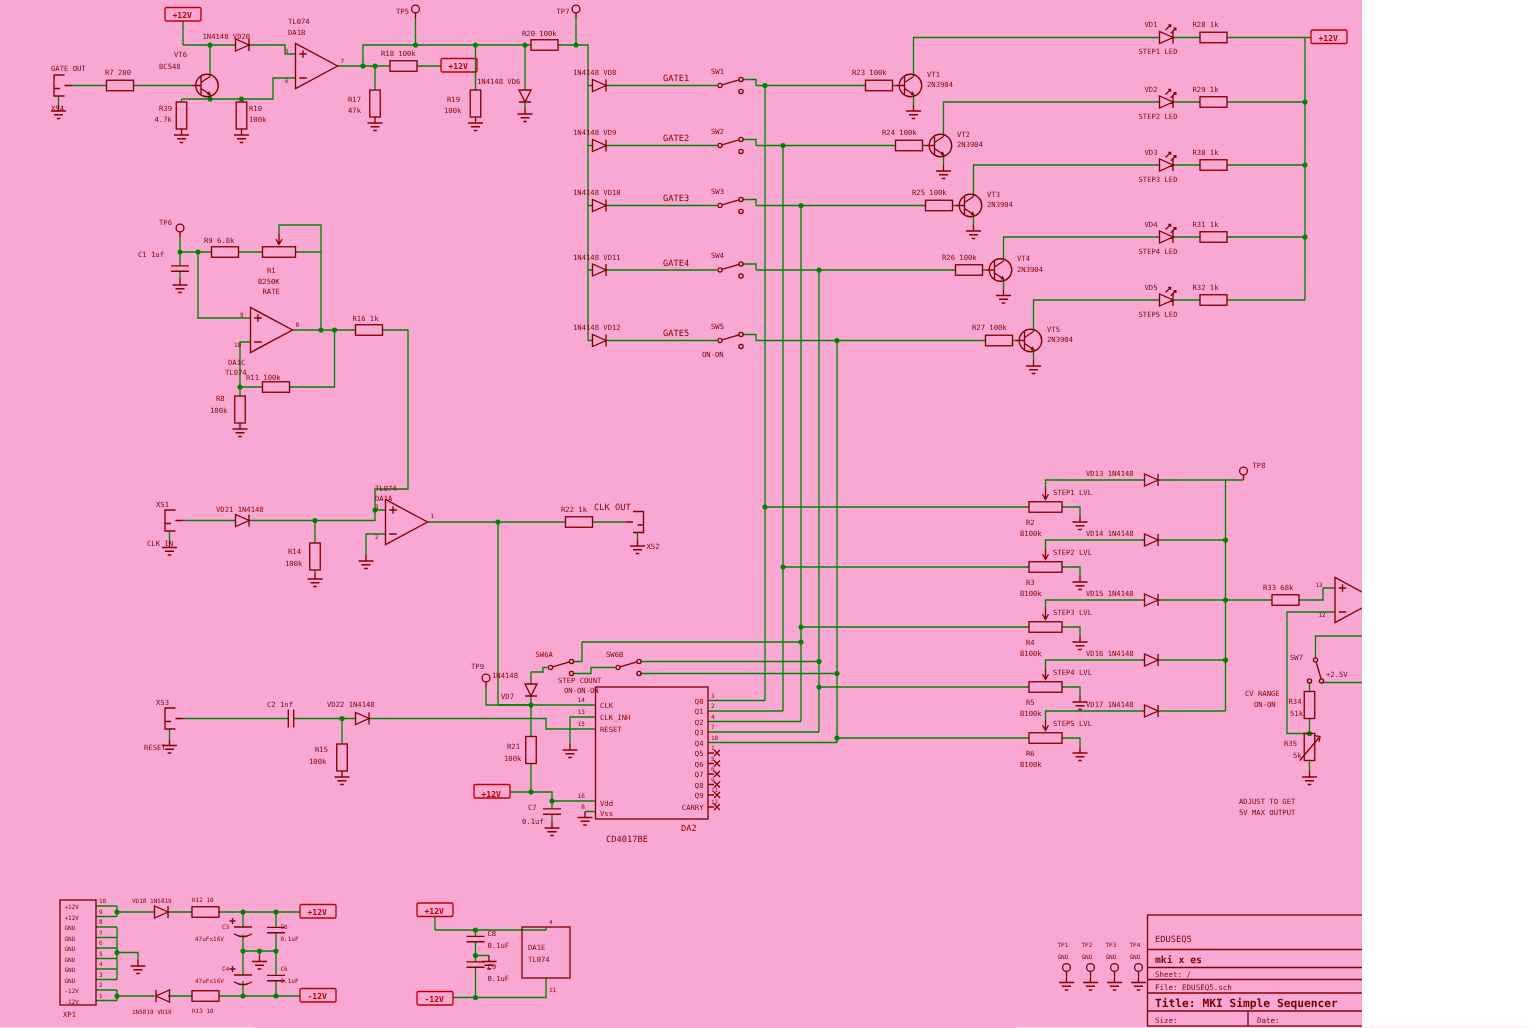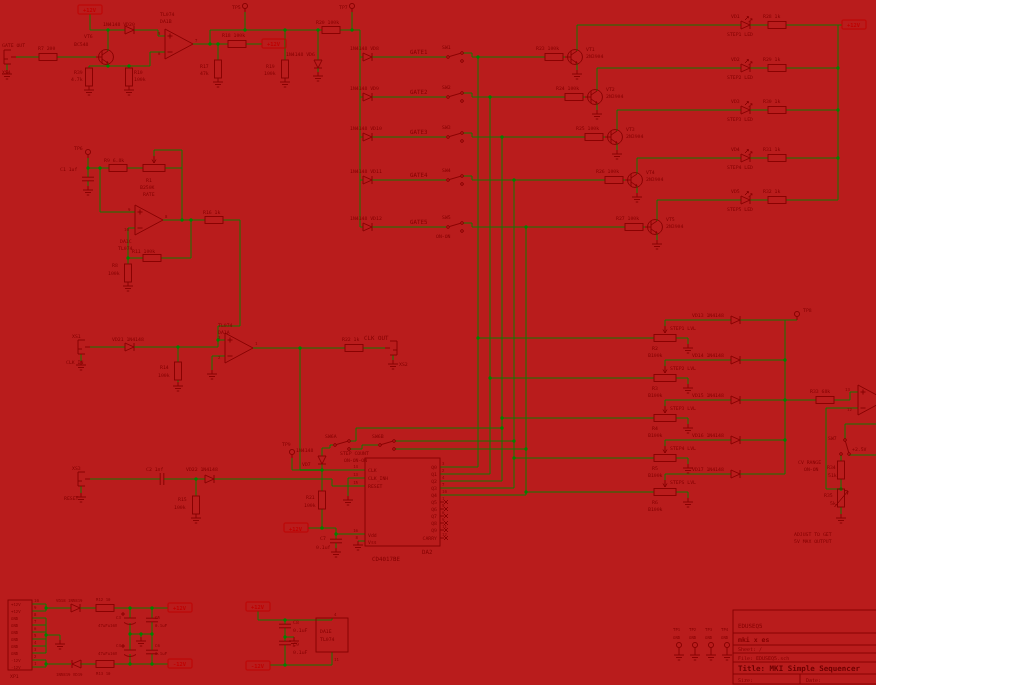--- a/index.html
+++ b/index.html
@@ -1,16 +1,16 @@
 <!DOCTYPE html>
 <html><head>
 <meta charset="utf-8">
 <style>
   html,body{margin:0;padding:0;background:#fff;}
-  #sheet{position:relative;width:876px;height:685px;background:#b91c1c;overflow:hidden;}
+  #sheet{position:relative;width:876px;height:685px;background:#f9a8d4;overflow:hidden;padding-left:32px;}
   svg{display:block;}
   svg text{font-family:"DejaVu Sans Mono",monospace;fill:#840000;}
   .t{font-size:5.8px;}
   .s{font-size:4.8px;}
   .n{font-size:4px;}
   .pw{font-size:5.4px;font-weight:bold;fill:#c00000;}
   .ttl{font-size:7.5px;font-weight:bold;fill:#6d0000;}
   .br{font-size:6.5px;font-weight:bold;}
   .tb{font-size:5px;}
   .ae{text-anchor:end;}

